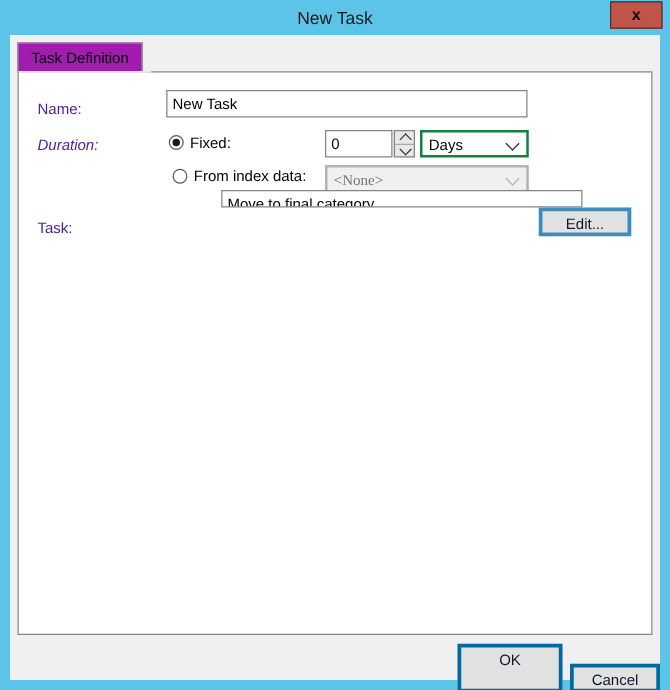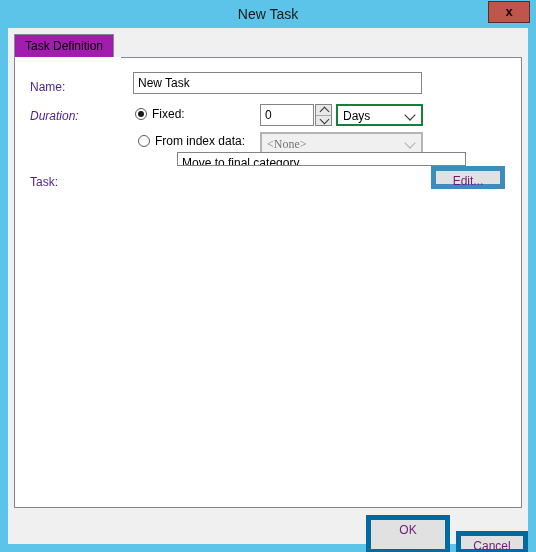--- a/index.html
+++ b/index.html
@@ -226,24 +226,24 @@
   .combo.disabled .arrow {
     border-left-color: #b0b0b0;
     border-bottom-color: #b0b0b0;
   }
 
   
   .button {
     position: absolute;
     box-sizing: border-box;
     background: #e1e1e1;
-    border: 5px solid #0369a1;
-    font-family: "Liberation Sans", sans-serif;
-    font-size: 12px;
-    color: #701a75;
+    border: 3px solid #0369a1;
+    font-family: "Liberation Sans", sans-serif;
+    font-size: 12px;
+    color: #0f172a;
     text-align: center;
     cursor: default;
   }
   .button.accent { border-color: #3c8dbc; }
 
   
   .footer-sep {
     position: absolute;
     left: 6px;
     top: 481px;

